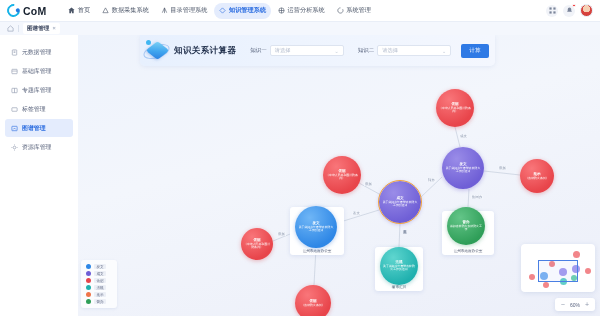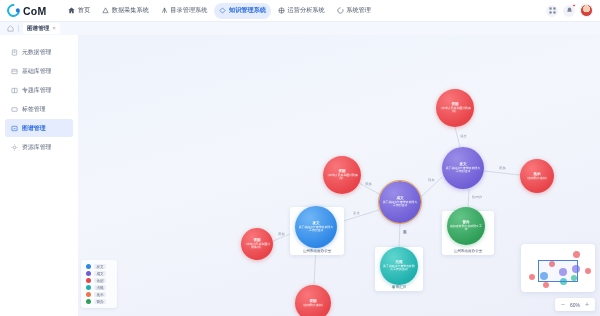--- a/index.html
+++ b/index.html
@@ -331,20 +331,43 @@
     <svg viewBox="0 0 16 16" fill="none" stroke="currentColor" stroke-width="1.4">
         <circle cx="8" cy="8" r="3"></circle>
         <path d="M8 1v2M8 13v2M1 8h2M13 8h2"></path>
       </svg>
     <span>资源库管理</span>
   </div>
 </div>
 
 <div class="main">
 
+  <div class="calcbar">
+    <div class="cube">
+      <div class="ring"></div>
+        <div class="c1"></div>
+        <div class="c2"></div>
+    </div>
+    <div class="calc-title">知识关系计算器</div>
+    <div class="field-group">
+      <span class="field-label">知识一</span>
+      <div class="select">
+        <span>请选择</span>
+        <span class="chev">⌄</span>
+      </div>
+    </div>
+    <div class="field-group">
+      <span class="field-label">知识二</span>
+      <div class="select">
+        <span>请选择</span>
+        <span class="chev">⌄</span>
+      </div>
+    </div>
+    <button class="calc-btn">计算</button>
+  </div>
 
   <div class="graph">
     <svg class="edges">
       <g stroke="#c6cedd" stroke-width=".7" fill="none">
         <line x1="377" y1="92" x2="382" y2="112"></line>
         <line x1="281" y1="148" x2="303" y2="160"></line>
         <line x1="343" y1="162" x2="364" y2="142"></line>
         <line x1="406" y1="136" x2="442" y2="140"></line>
         <line x1="391" y1="154" x2="390" y2="172"></line>
         <line x1="301" y1="175" x2="259" y2="188"></line>

